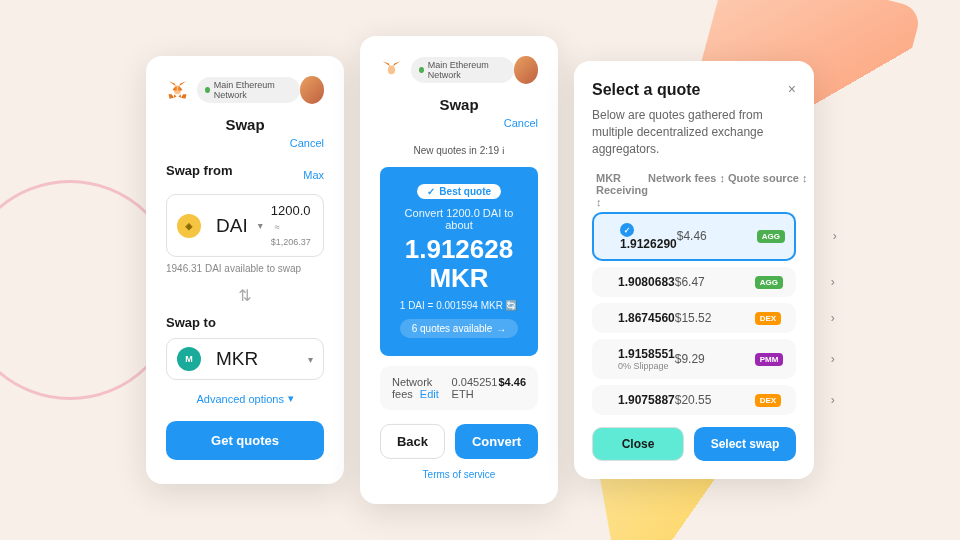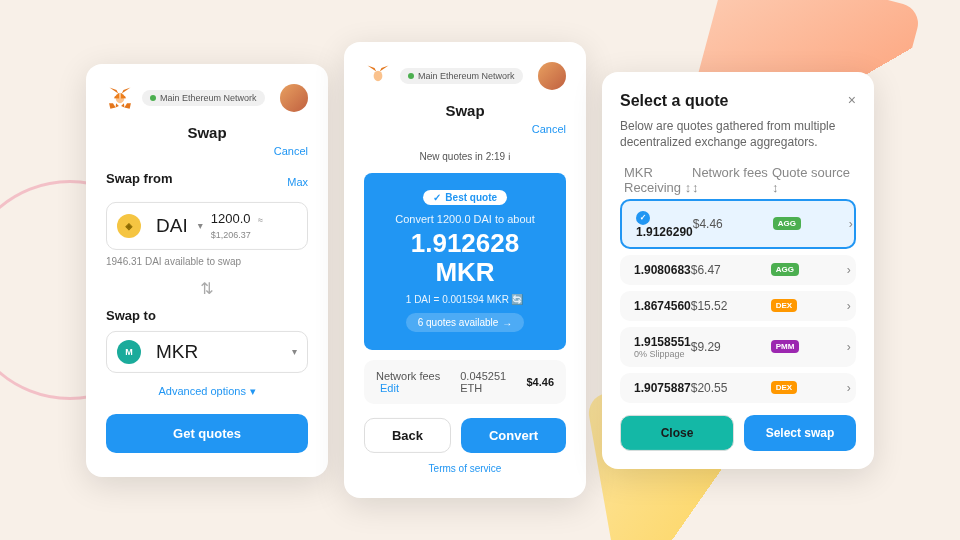--- a/index.html
+++ b/index.html
@@ -56,21 +56,21 @@
       gap: 16px;
       align-items: center;
     }
 
     
     .card {
       background: #fff;
       border-radius: 16px;
       box-shadow: 0 8px 32px rgba(0,0,0,0.12);
       padding: 20px 20px 24px;
-      width: 242px;
+      width: 198px;
     }
 
     
     .card-header {
       display: flex;
       align-items: center;
       justify-content: space-between;
       margin-bottom: 12px;
     }
     .card-header-left {
@@ -282,21 +282,20 @@
       border-radius: 20px;
       padding: 4px 12px;
       font-size: 10px;
       display: inline-flex;
       align-items: center;
       gap: 4px;
       margin-top: 8px;
     }
     .network-fees-row {
       display: flex;
-      align-items: center;
       justify-content: space-between;
       background: #f8f8f8;
       border-radius: 10px;
       padding: 10px 12px;
       font-size: 11px;
       color: #555;
       margin-bottom: 14px;
     }
     .fee-edit {
       color: #2196f3;
@@ -343,21 +342,21 @@
       color: #2196f3;
       cursor: pointer;
     }
 
     
     .quote-panel {
       background: #fff;
       border-radius: 16px;
       box-shadow: 0 8px 32px rgba(0,0,0,0.12);
       padding: 20px 18px 18px;
-      width: 272px;
+      width: 240px;
     }
     .quote-panel-header {
       display: flex;
       justify-content: space-between;
       align-items: flex-start;
       margin-bottom: 8px;
     }
     .quote-panel-title {
       font-size: 16px;
       font-weight: 700;
@@ -372,31 +371,31 @@
     }
     .quote-panel-desc {
       font-size: 12px;
       color: #666;
       margin-bottom: 14px;
       line-height: 1.4;
     }
     .quote-table-header {
       display: grid;
       grid-template-columns: 1fr 80px 80px;
-      font-size: 13px;
+      font-size: 11px;
       color: #888;
-      font-weight: 400;
+      font-weight: 700;
       margin-bottom: 4px;
       padding: 0 4px;
     }
     .quote-row {
       display: grid;
       grid-template-columns: 1fr 80px 80px;
       align-items: center;
-      padding: 8px 14px;
+      padding: 8px 26px;
       border-radius: 10px;
       margin-bottom: 6px;
       cursor: pointer;
     }
     .quote-row.selected {
       background: #e8f4ff;
       border: 2px solid #2196f3;
     }
     .quote-row:not(.selected) {
       background: #f8f8f8;
@@ -448,24 +447,24 @@
       align-items: center;
       justify-content: space-between;
     }
     .panel-footer {
       display: flex;
       gap: 10px;
       margin-top: 12px;
     }
     .close-footer-btn {
       flex: 1;
-      background: #14b8a6;
+      background: #5eead4;
       border: 1px solid #ddd;
       border-radius: 10px;
-      padding: 10px;
+      padding: 4px;
       font-size: 12px;
       font-weight: 600;
       cursor: pointer;
       color: #1a1a1a;
     }
     .select-quote-btn {
       flex: 1;
       background: #2196f3;
       color: #fff;
       border: none;

